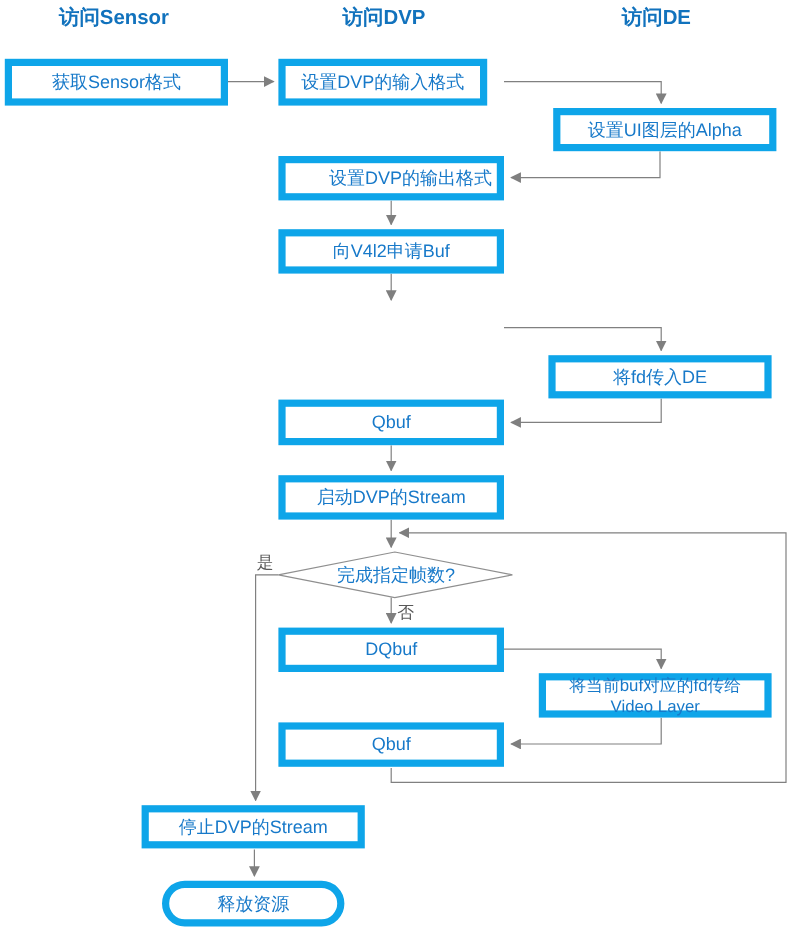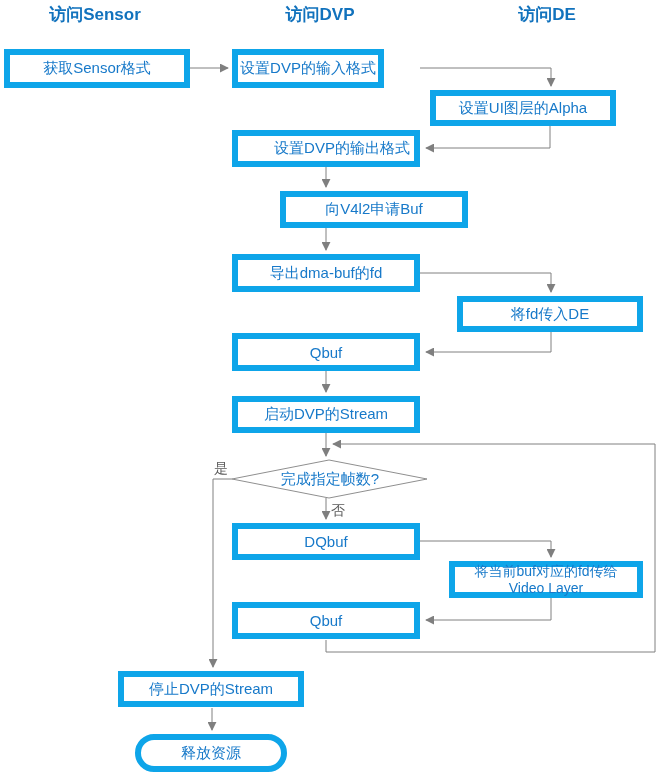--- a/index.html
+++ b/index.html
@@ -103,29 +103,28 @@
     <polyline points="212,708 212,730" marker-end="url(#arrow)"></polyline>
     <polygon id="decision-shape" points="329,460 427,479 329,498 232,479"></polygon>
   </svg>
 
   <div class="col-header" style="left:255px; top:4px; width:130px;">访问DVP</div>
   <div class="col-header" style="left:30px; top:4px; width:130px;">访问Sensor</div>
   <div class="col-header" style="left:482px; top:4px; width:130px;">访问DE</div>
 
   <div class="node" style="left:4px; top:49px; width:186px; height:39px;">获取Sensor格式</div>
 
-  <div class="node" style="left:232px; top:49px; width:152px; height:39px;">设置DVP的输入格式</div>
+  <div class="node" style="left:232px; top:49px; width:174px; height:39px;">设置DVP的输入格式</div>
 
-  <div class="node" style="left:430px; top:90px; width:186px; height:36px;">设置UI图层的Alpha</div>
+  <div class="node" style="left:461px; top:90px; width:186px; height:36px;">设置UI图层的Alpha</div>
 
   <div class="node" style="left:232px; top:130px; width:188px; height:37px;padding-left:32px;">设置DVP的输出格式</div>
 
-  <div class="node" style="left:232px; top:191px; width:188px; height:37px;margin-left:48px;">向V4l2申请Buf</div>
+  <div class="node" style="left:232px; top:191px; width:188px; height:37px;">向V4l2申请Buf</div>
 
-  <div class="node" style="left:232px; top:254px; width:188px; height:38px;">导出dma-buf的fd</div>
 
   <div class="node" style="left:457px; top:296px; width:186px; height:36px;">将fd传入DE</div>
 
   <div class="node" style="left:232px; top:333px; width:188px; height:38px;">Qbuf</div>
 
   <div class="node" style="left:232px; top:396px; width:188px; height:37px;">启动DVP的Stream</div>
 
   <div class="diamond-label" style="left:234px; top:461px; width:192px; height:36px;">完成指定帧数?</div>
 
   <div class="edge-label" style="left:214px; top:460px;">是</div>

